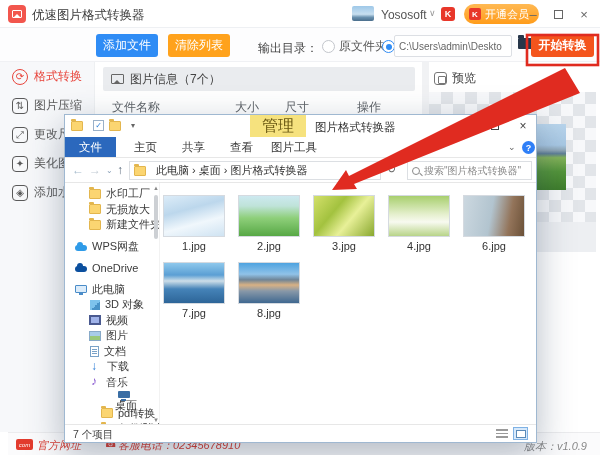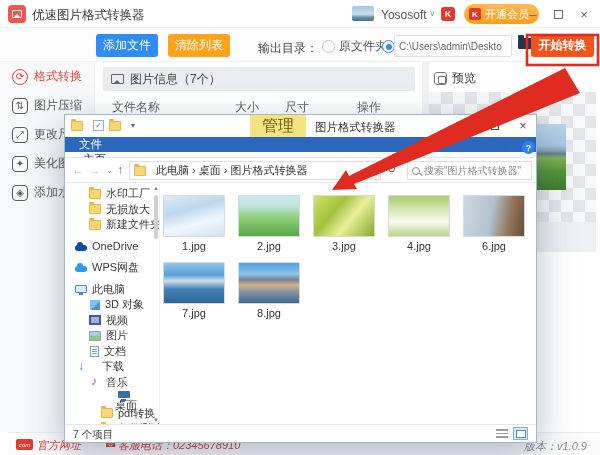--- a/index.html
+++ b/index.html
@@ -90,21 +90,21 @@
   .qat .chk { width:11px; height:11px; border:1px solid #9ab0c8; background:#fff; color:#2f7fd6; font-size:8px; display:flex; align-items:center; justify-content:center; }
   .qat .dd { font-size:8px; color:#666; }
   .manage-tab { position:absolute; left:185px; top:0; width:56px; height:22px; background:#f6e27e; color:#6a5812; font-size:16px; display:flex; align-items:center; justify-content:center; }
   .ex-name { position:absolute; left:250px; top:5px; font-size:11.5px; color:#333; }
   .ex-btn { position:absolute; top:0; width:28px; height:22px; display:flex; align-items:center; justify-content:center; color:#444; font-size:12px; }
   .exb-min { left:386px; }
   .exb-max { left:416px; }
   .exb-max .sq { width:8px; height:8px; border:1.1px solid #444; }
   .exb-close { left:444px; }
 
-  .ex-tabs { position:absolute; left:0; top:22px; width:100%; height:21px; background:#fff; border-bottom:1px solid #e7e7e7; display:flex; align-items:stretch; font-size:11.5px; color:#3b3b3b;flex-direction:column; }
+  .ex-tabs { position:absolute; left:0; top:22px; width:100%; height:21px; background:#fff; border-bottom:1px solid #e7e7e7; display:flex; align-items:stretch; font-size:11.5px; color:#3b3b3b; }
   .ex-tab { display:flex; align-items:center; padding:0 7px; margin-left:11px; cursor:pointer; }
   .ex-tab.file-tab { margin-left:0; padding:0 14px; background:#2b68bd; color:#fff; }
   .ex-tab.tool-tab { margin-left:4px; }
   .ribbon-dd { position:absolute; left:443px; top:27px; font-size:9px; color:#666; }
   .help-circ { position:absolute; left:457px; top:26px; width:13px; height:13px; border-radius:50%; background:#2f7ff7; color:#fff; font-size:9px; font-weight:bold; display:flex; align-items:center; justify-content:center; }
 
   .ex-addr { position:absolute; left:0; top:43px; width:100%; height:25px; background:#fff; border-bottom:1px solid #e7e7e7; }
   .nav-ic { position:absolute; top:5px; font-size:12px; color:#8aa0b8; }
   .crumb-box { position:absolute; left:64px; top:3px; width:252px; height:19px; border:1px solid #dcdfe3; background:#fff; display:flex; align-items:center; gap:5px; padding:0 4px; font-size:11px; color:#333; white-space:nowrap; overflow:hidden; }
   .crumb-dd { position:absolute; left:300px; top:7px; font-size:8px; color:#666; }
@@ -328,27 +328,27 @@
             <span class="ic ic-folder"></span>
             <span>无损放大</span>
           </div>
 
           <div class="tree-item" style="padding-left: 24px;">
             <span class="ic ic-folder"></span>
             <span>新建文件夹</span>
           </div>
 
           <div class="tree-item gap-top" style="padding-left: 10px;">
+            <span class="ic ic-wps"></span>
+            <span>WPS网盘</span>
+          </div>
+
+          <div class="tree-item gap-top" style="padding-left: 10px;">
             <span class="ic ic-onedrive"></span>
             <span>OneDrive</span>
-          </div>
-
-          <div class="tree-item gap-top" style="padding-left: 10px;">
-            <span class="ic ic-wps"></span>
-            <span>WPS网盘</span>
           </div>
 
           <div class="tree-item gap-top" style="padding-left: 10px;">
             <span class="ic ic-pc"></span>
             <span>此电脑</span>
           </div>
 
           <div class="tree-item" style="padding-left: 24px;">
             <span class="ic ic-obj3d"></span>
             <span>3D 对象</span>
@@ -362,21 +362,21 @@
           <div class="tree-item" style="padding-left: 24px;">
             <span class="ic ic-pic"></span>
             <span>图片</span>
           </div>
 
           <div class="tree-item" style="padding-left: 24px;">
             <span class="ic ic-doc"></span>
             <span>文档</span>
           </div>
 
-          <div class="tree-item" style="padding-left: 12px; gap: 8px;">
+          <div class="tree-item" style="padding-left: 25px;">
             <span class="ic ic-down"></span>
             <span>下载</span>
           </div>
 
           <div class="tree-item" style="padding-left: 24px;">
             <span class="ic ic-music"></span>
             <span>音乐</span>
           </div>
 
           <div class="tree-item" style="padding-left: 28px; flex-direction: column;">

